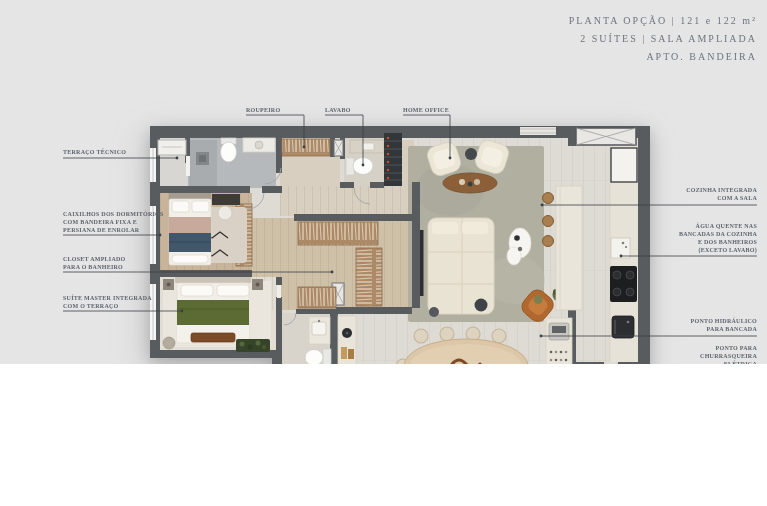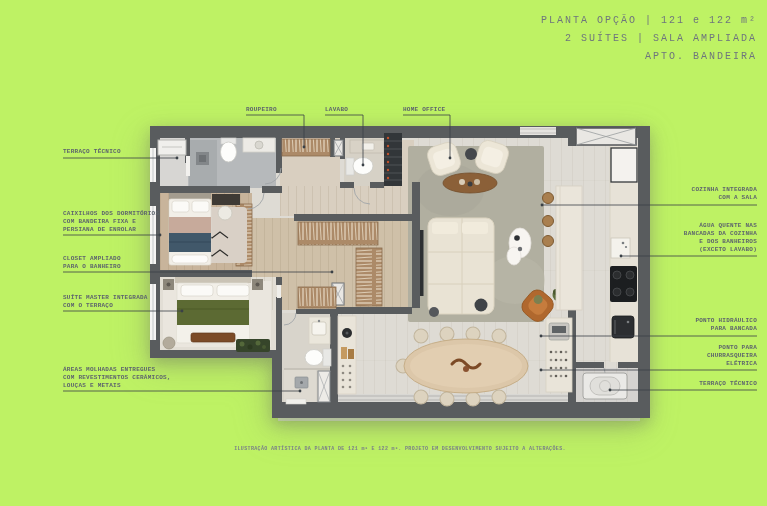--- a/index.html
+++ b/index.html
@@ -1,17 +1,17 @@
 <!DOCTYPE html>
 <html><head>
 <meta charset="utf-8">
 <style>
   html,body{margin:0;padding:0;background:#ffffff;}
-  #stage{position:relative;width:767px;height:506px;background:#bef264;overflow:hidden;
-         font-family:Liberation Mono, monospace;}
+  #stage{position:relative;width:767px;height:364px;background:#e5e5e5;overflow:hidden;
+         font-family:Liberation Serif, serif;}
   .plan-svg{position:absolute;left:0;top:0;}
   
   .ann{position:absolute;font-weight:bold;font-size:6px;line-height:8px;
        letter-spacing:.25px;color:#5d646d;white-space:nowrap;}
   .ann span{display:block;}
   .ann.right{text-align:right;}
   .title{position:absolute;right:10px;top:12px;text-align:right;
          font-size:10px;line-height:18px;letter-spacing:2px;color:#6e757d;font-weight:400;}
   .caption{position:absolute;left:140px;top:446px;width:520px;text-align:center;
            font-size:5px;letter-spacing:.35px;color:#7a8088;font-weight:bold;}

